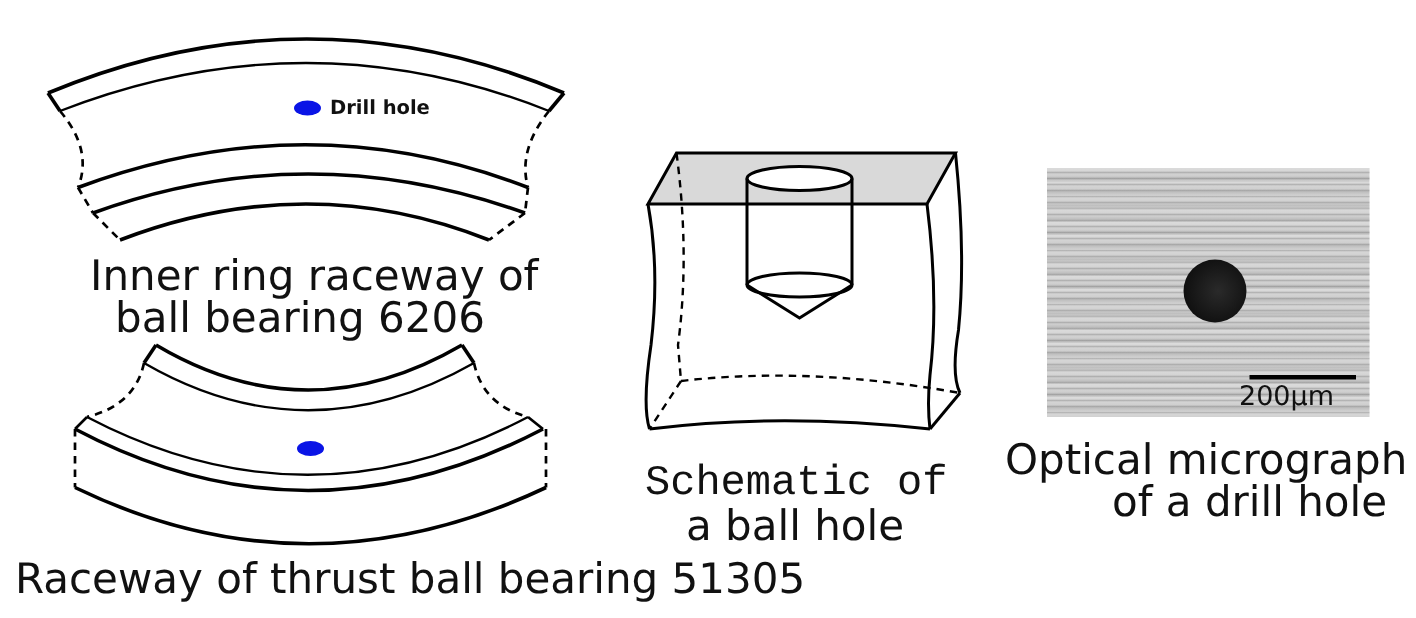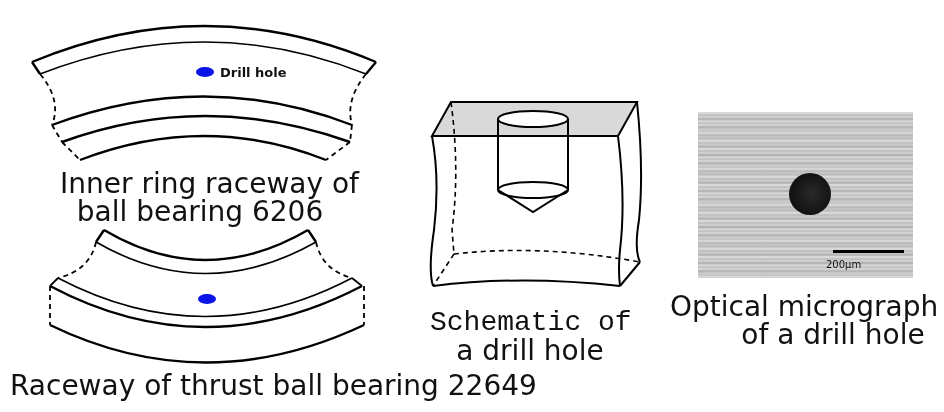--- a/index.html
+++ b/index.html
@@ -9,21 +9,21 @@
   .label { position: absolute; font-size: 28px; line-height: 28px; text-align: center; white-space: nowrap; }
   .small { font-size: 13px; font-weight: bold; }
   .micro { position: absolute; left: 698px; top: 112px; width: 215px; height: 166px;
     background:
       repeating-linear-gradient(180deg, rgba(0,0,0,0.0) 0px, rgba(0,0,0,0.0) 2px, rgba(90,90,90,0.28) 3px, rgba(0,0,0,0) 4px),
       repeating-linear-gradient(180deg, rgba(255,255,255,0.25) 0px, rgba(255,255,255,0) 5px, rgba(120,120,120,0.18) 7px, rgba(255,255,255,0) 9px),
       #cfcfcf; }
   .hole { position: absolute; left: 789px; top: 173px; width: 42px; height: 42px; border-radius: 50%;
     background: radial-gradient(circle at 55% 50%, #2a2a2a 0%, #111 70%, #0a0a0a 100%); }
   .scalebar { position: absolute; left: 833px; top: 250px; width: 71px; height: 3px; background: #000; }
-  .scaletext { position: absolute; left: 826px; top: 256px; font-size: 10px; line-height: 18px; }
+  .scaletext { position: absolute; left: 826px; top: 256px; font-size: 18px; line-height: 18px; }
 </style>
 </head>
 <body>
 
 <svg class="art" width="944" height="412" viewBox="0 0 944 412">
 
   <g fill="none" stroke="#000" stroke-width="2.4">
     <path d="M32,62 Q205,-10 376,62"></path>
     <path d="M40,74 Q205,10 366,74" stroke-width="1.6"></path>
     <path d="M52,125 Q205,68 352,125"></path>
@@ -73,24 +73,24 @@
     <ellipse cx="533" cy="190" rx="35" ry="8"></ellipse>
     <path d="M498,190 L533,212 L568,190"></path>
   </g>
 </svg>
 
 <div class="label small" style="left:220px; top:59px;">Drill hole</div>
 
 <div class="label" style="left:60px; top:170px; width:280px;">Inner ring raceway of</div>
 <div class="label" style="left:60px; top:198px; width:280px;">ball bearing 6206</div>
 
-<div class="label" style="left:10px; top:372px; width:440px;">Raceway of thrust ball bearing 22649</div>
+<div class="label" style="left:10px; top:372px; width:440px;">Raceway of thrust ball bearing 51305</div>
 
 <div class="label" style="left:430px; top:309px; width:200px;font-family:Liberation Mono, monospace;">Schematic of</div>
-<div class="label" style="left:430px; top:337px; width:200px;">a drill hole</div>
+<div class="label" style="left:430px; top:337px; width:200px;">a ball hole</div>
 
 <div class="micro"></div>
 <div class="hole"></div>
 <div class="scalebar"></div>
 <div class="scaletext">200μm</div>
 
 <div class="label" style="left:670px; top:293px; width:230px;">Optical micrograph</div>
 <div class="label" style="left:718px; top:321px; width:230px;">of a drill hole</div>
 
 </body></html>

